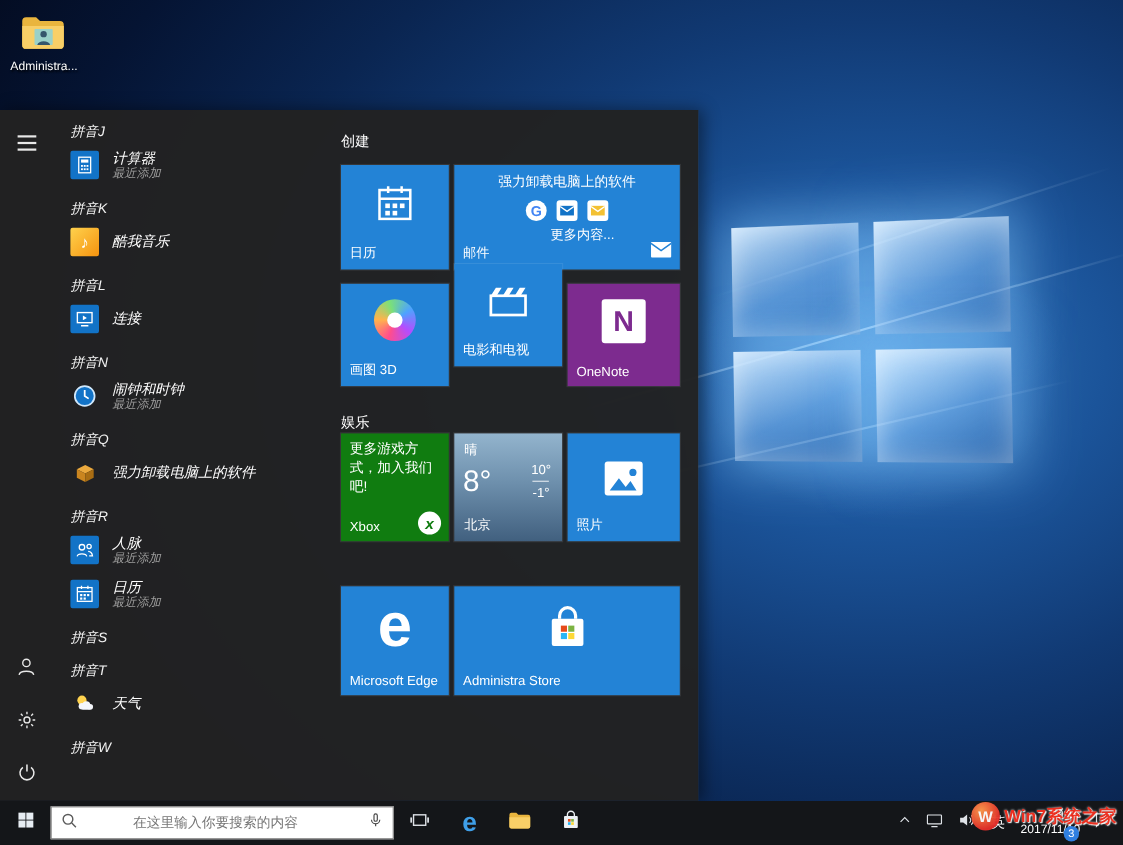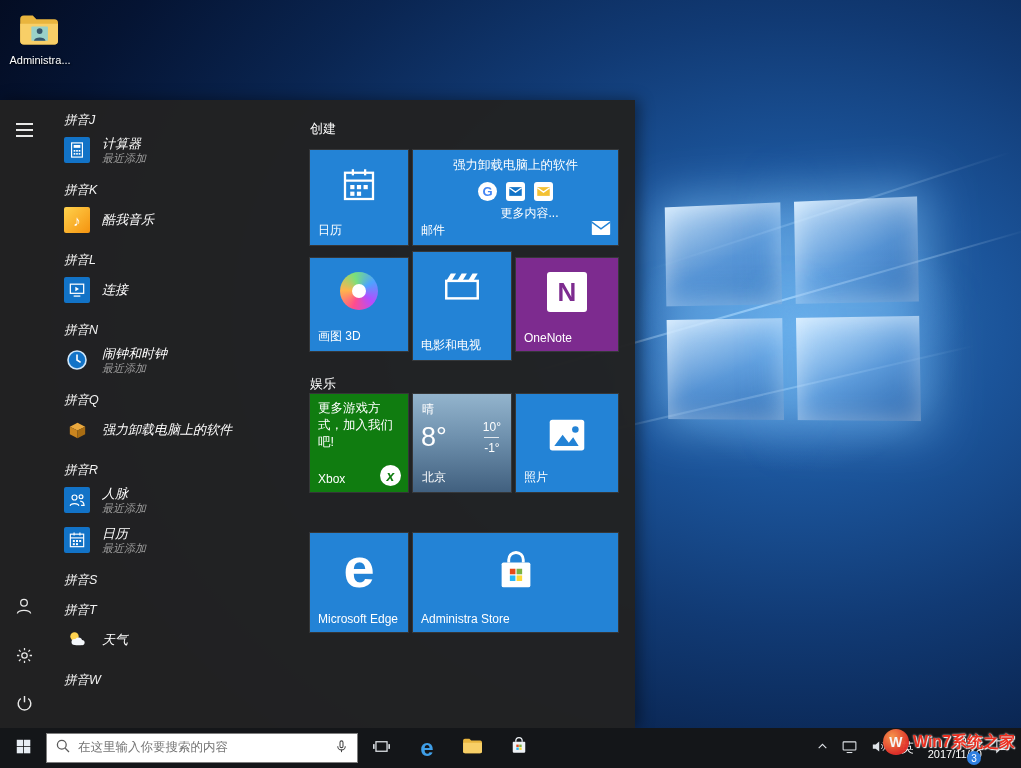--- a/index.html
+++ b/index.html
@@ -47,21 +47,21 @@
 
   .tiles { position:absolute; left:300px; top:0; width:335px; height:100%; }
   .group-header { position:absolute; font-size:13px; color:#fff; }
   .gh-create { left:10px; top:20px; }
   .gh-ent { left:10px; top:275px;font-family:Liberation Mono, monospace; }
   .tile { position:absolute; background:#2383d6; color:#fff; cursor:pointer; outline:1px solid rgba(255,255,255,.09); }
   .tile .t-label { position:absolute; left:8px; bottom:6px; font-size:12px; }
   .t-calendar { left:10px; top:50px; width:98px; height:95px; }
   .t-mail { left:113px; top:50px; width:205px; height:95px; }
   .t-paint { left:10px; top:158px; width:98px; height:93px; }
-  .t-movies { left:113px; top:152px; width:98px; height:108px; }
+  .t-movies { left:113px; top:140px; width:98px; height:93px; }
   .t-onenote { left:216px; top:158px; width:102px; height:93px; background:#7d2b8f; }
   .t-xbox { left:10px; top:294px; width:98px; height:98px; background:#107c10; }
   .t-weather { left:113px; top:294px; width:98px; height:98px;
     background:linear-gradient(180deg,#93b4cd 0%, #6e90ad 45%, #41607f 100%); }
   .t-photos { left:216px; top:294px; width:102px; height:98px; }
   .t-edge { left:10px; top:433px; width:98px; height:99px; }
   .t-store { left:113px; top:433px; width:205px; height:99px; }
 
   .t-glyph-center { position:absolute; left:0; right:0; top:14px; display:flex; justify-content:center; }
   .mail-head { position:absolute; top:7px; left:0; right:0; text-align:center; font-size:12.5px; }
@@ -81,21 +81,21 @@
   .w-temp { position:absolute; left:8px; top:28px; font-size:27px; font-weight:300; }
   .w-hilo { position:absolute; right:10px; top:26px; text-align:center; font-size:12px; }
   .w-hilo .div { width:15px; height:1px; background:rgba(255,255,255,.8); margin:3px auto; }
   .w-city { position:absolute; left:9px; bottom:6px; font-size:12px; }
   .edge-e { position:absolute; left:0; right:0; top:2px; text-align:center; font-size:56px; font-weight:bold; color:#fff; }
 
   
   .taskbar { position:absolute; left:0; top:728px; width:1021px; height:40px; background:#141619; display:flex; align-items:center; z-index:40; }
   .tb-btn { width:46px; height:40px; display:flex; align-items:center; justify-content:center; cursor:pointer; }
   .search-box { width:312px; height:30px; background:#ffffff; border:1px solid #7e7e7e; display:flex; align-items:center; gap:7px; padding:0 8px; }
-  .search-box input { border:none; outline:none; flex:1; font-size:12.5px; color:#3b82f6; background:transparent; font-family:Liberation Mono, monospace; }
+  .search-box input { border:none; outline:none; flex:1; font-size:12.5px; color:#3b82f6; background:transparent; font-family:Liberation Sans, sans-serif;margin-left:43px; }
   .tb-icons { display:flex; }
   .tb-app { width:46px; height:40px; display:flex; align-items:center; justify-content:center; cursor:pointer; }
   .edge-task { color:#3f9fe8; font-size:24px; font-weight:bold; }
   .tray { margin-left:auto; display:flex; align-items:center; height:40px; padding-right:4px; position:relative; }
   .tray-item { height:40px; display:flex; align-items:center; justify-content:center; padding:0 6px; cursor:pointer; color:#e8e8e8; }
   .ime { font-size:13px; color:#fff; padding:0 8px; }
   .clock { text-align:right; font-size:11px; line-height:13px; color:#fff; padding:16px 6px; }
   .badge { position:absolute; right:40px; bottom:3px; width:14px; height:14px; border-radius:50%; background:#2f7fe0; color:#fff;
     font-size:10px; display:flex; align-items:center; justify-content:center; }
 

